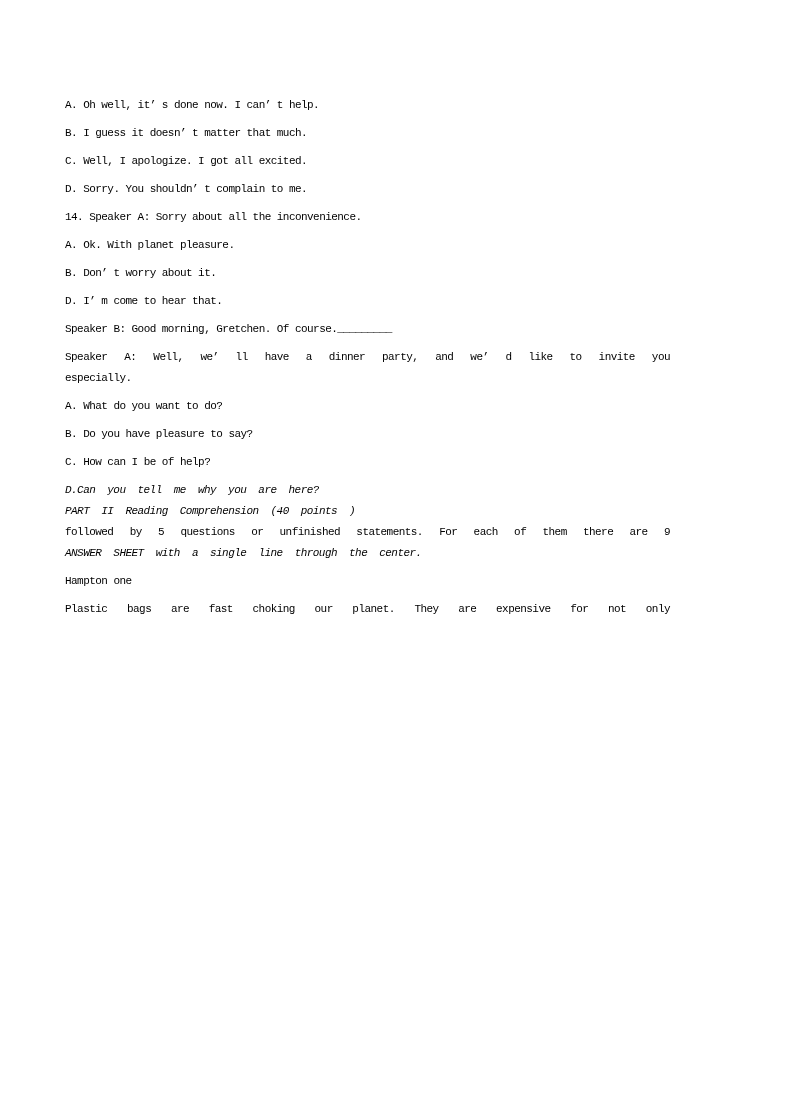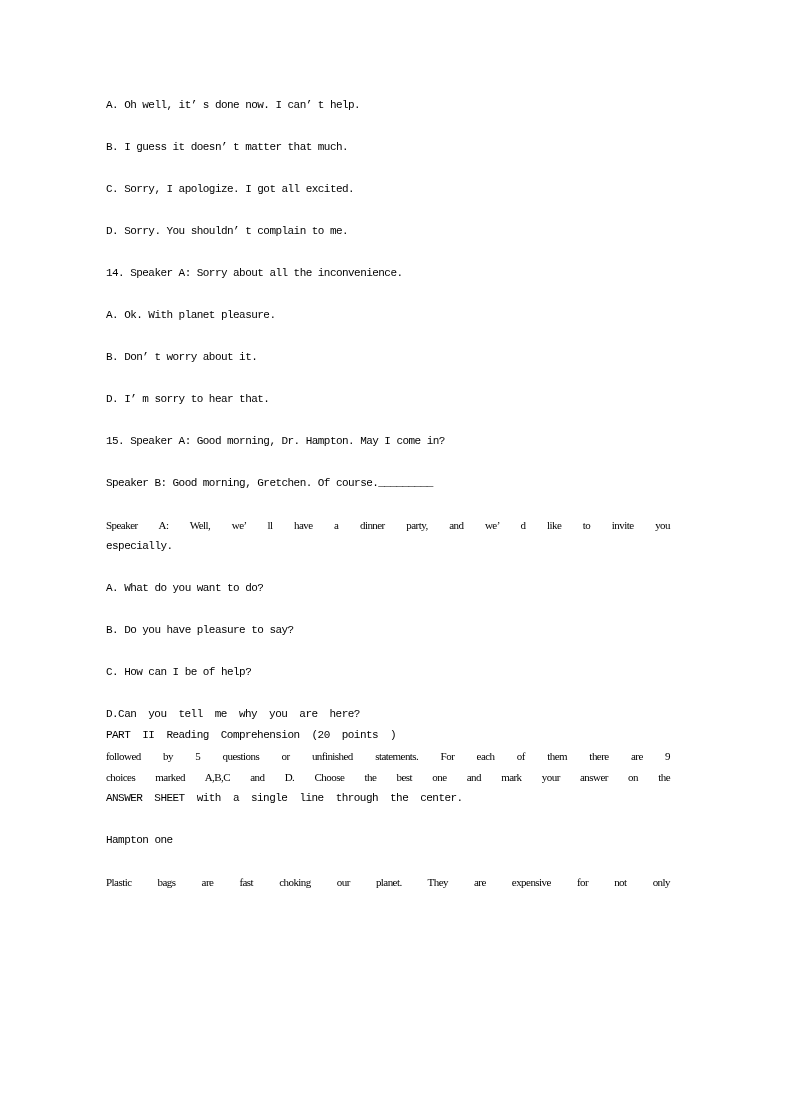--- a/index.html
+++ b/index.html
@@ -7,69 +7,66 @@
     padding: 0;
     background: #ffffff;
   }
   .page {
     position: relative;
     width: 790px;
     height: 1119px;
     box-sizing: border-box;
     background: var(--page-bg, #ffffff);
     color: var(--page-fg, #000000);
-    padding: 95px 120px 0 106px;
+    padding: 95px 120px 0 65px;
     font-family: "Liberation Mono", "DejaVu Sans Mono", monospace;
     font-size: 11px;
     letter-spacing: -0.55px;
     overflow: hidden;
   }
   .line {
     height: 21px;
     line-height: 21px;
     white-space: pre;
   }
   
-  .gap { margin-top: 21px; }
+  .gap { margin-top: 7px; }
   
   .justify {
     white-space: normal;
     text-align: justify;
     text-align-last: justify;
-    font-family: Liberation Serif, serif;
   }
   
-  .wide { word-spacing: 6px; }
+  .wide { word-spacing: 6px; font-style: italic; }
 </style>
 </head>
 <body>
 
 <div class="page">
 
   <div class="line">A. Oh well, it’ s done now. I can’ t help.</div>
   <div class="line gap">B. I guess it doesn’ t matter that much.</div>
-  <div class="line gap">C. Sorry, I apologize. I got all excited.</div>
+  <div class="line gap">C. Well, I apologize. I got all excited.</div>
   <div class="line gap">D. Sorry. You shouldn’ t complain to me.</div>
 
   <div class="line gap">14. Speaker A: Sorry about all the inconvenience.</div>
   <div class="line gap">A. Ok. With planet pleasure.</div>
   <div class="line gap">B. Don’ t worry about it.</div>
-  <div class="line gap">D. I’ m sorry to hear that.</div>
+  <div class="line gap">D. I’ m come to hear that.</div>
 
-  <div class="line gap">15. Speaker A: Good morning, Dr. Hampton. May I come in?</div>
   <div class="line gap">Speaker B: Good morning, Gretchen. Of course._________</div>
   <div class="line gap justify">Speaker A: Well, we’ ll have a dinner party, and we’ d like to invite you</div>
   <div class="line">especially.</div>
   <div class="line gap">A. What do you want to do?</div>
   <div class="line gap">B. Do you have pleasure to say?</div>
   <div class="line gap">C. How can I be of help?</div>
   <div class="line gap wide">D.Can you tell me why you are here?</div>
 
-  <div class="line wide">PART II Reading Comprehension (20 points )</div>
+  <div class="line wide">PART II Reading Comprehension (40 points )</div>
 
   <div class="line justify">followed by 5 questions or unfinished statements. For each of them there are 9</div>
-  <div class="line justify">choices marked A,B,C and D. Choose the best one and mark your answer on the</div>
   <div class="line wide">ANSWER SHEET with a single line through the center.</div>
 
   <div class="line gap">Hampton one</div>
   <div class="line gap justify">Plastic bags are fast choking our planet. They are expensive for not only</div>
 
 </div>
 
 </body></html>

